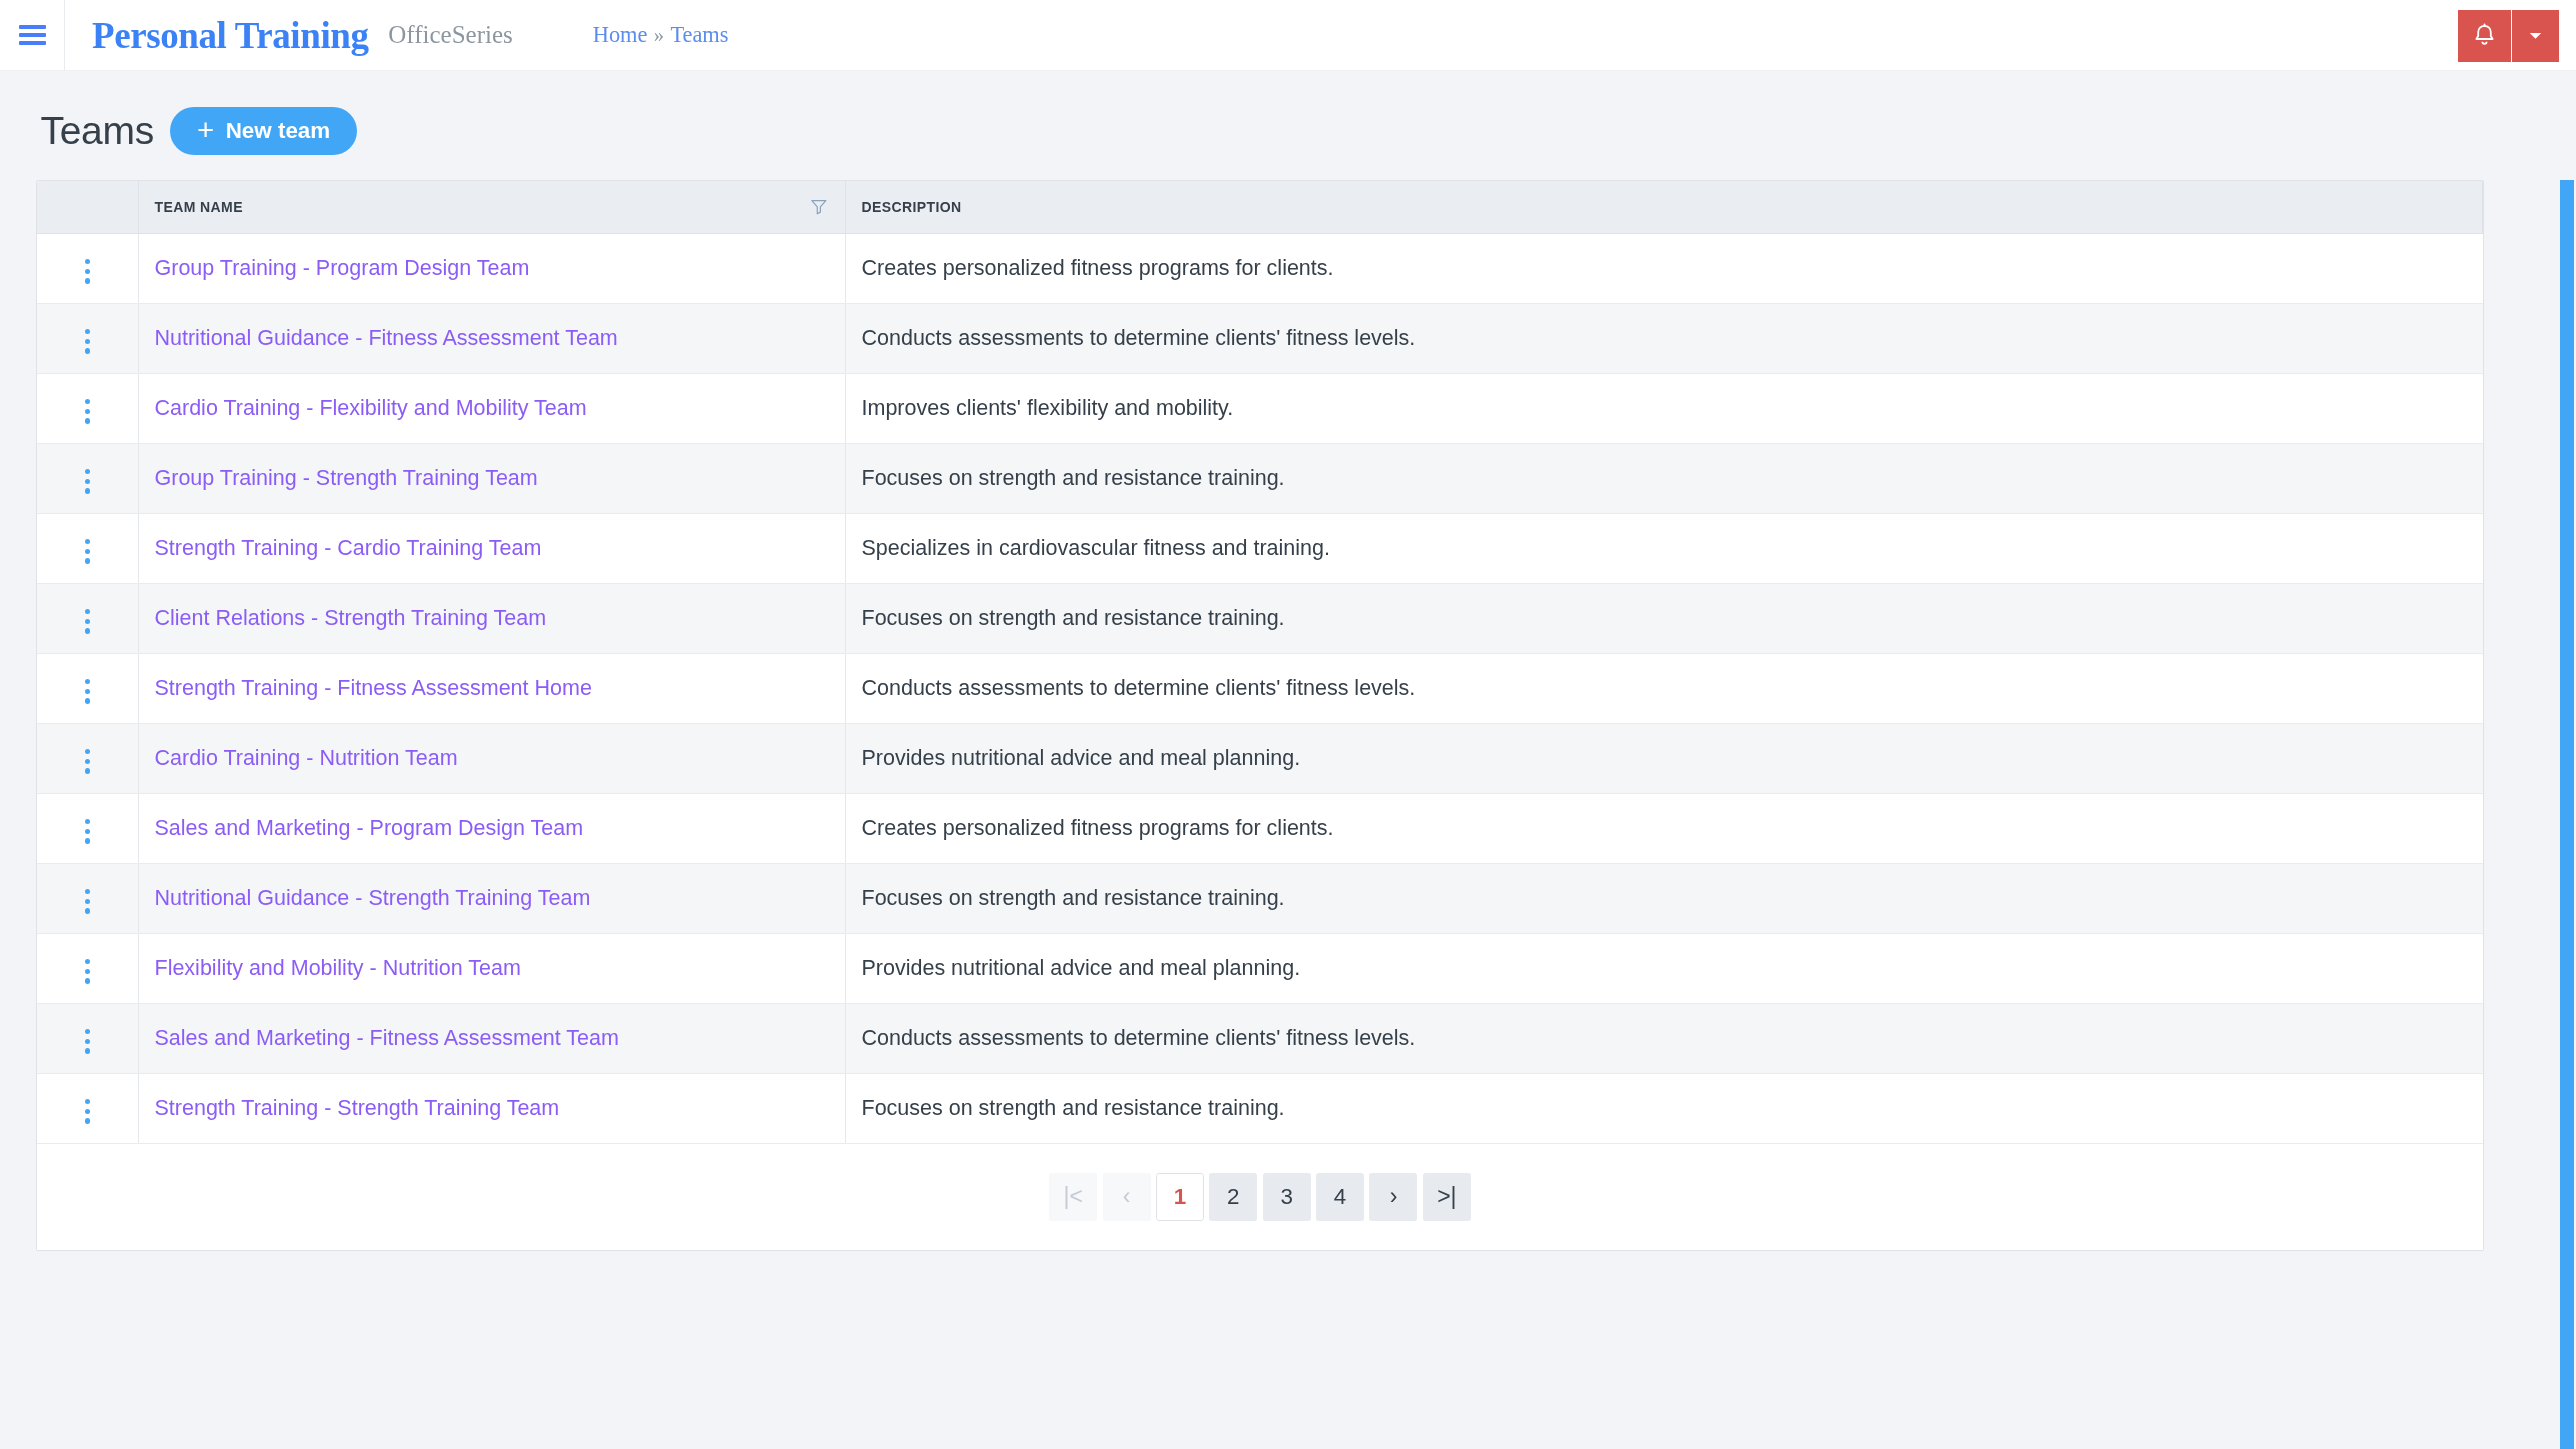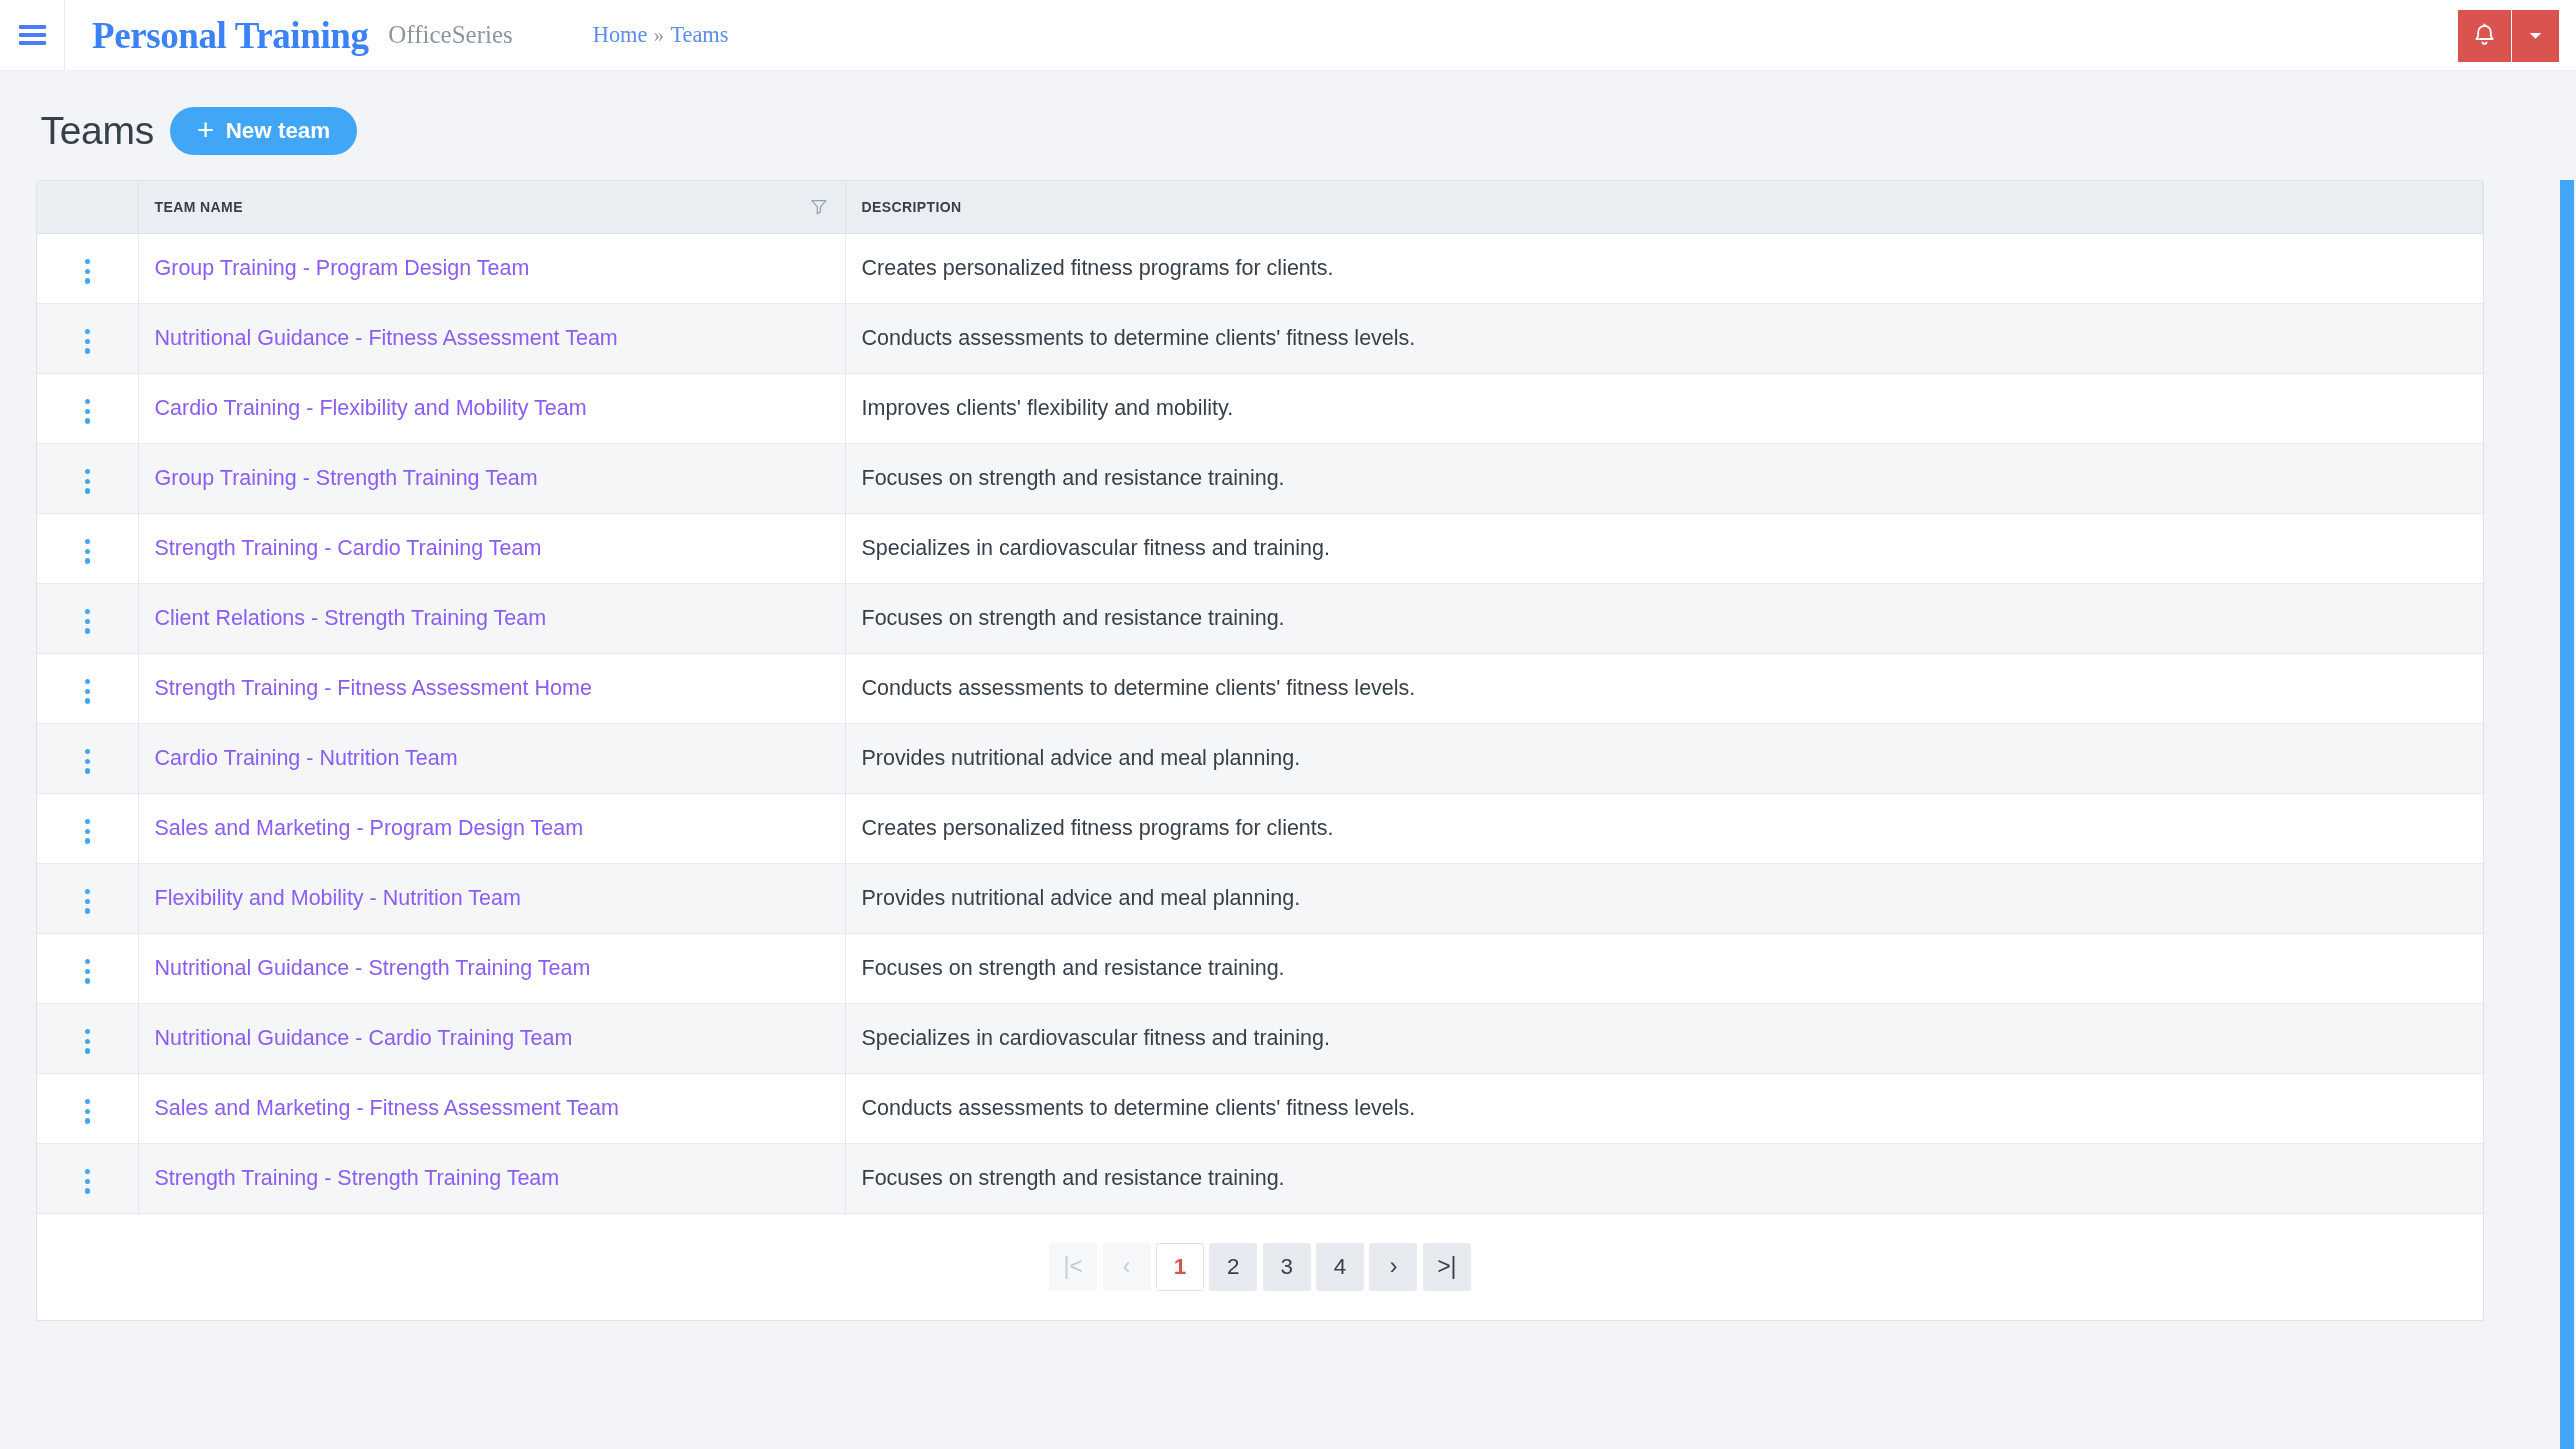--- a/index.html
+++ b/index.html
@@ -429,40 +429,31 @@
               </span></td>
             <td><a class="team-link">Sales and Marketing - Program Design Team</a></td>
             <td class="cell-desc">Creates personalized fitness programs for clients.</td>
           </tr>
           <tr>
             <td class="cell-kebab"><span class="kebab">
                 <i></i>
                 <i></i>
                 <i></i>
               </span></td>
+            <td><a class="team-link">Nutritional Guidance - Strength Training Team</a></td>
+            <td class="cell-desc">Focuses on strength and resistance training.</td>
+          </tr>
+          <tr>
+            <td class="cell-kebab"><span class="kebab">
+                <i></i>
+                <i></i>
+                <i></i>
+              </span></td>
             <td><a class="team-link">Flexibility and Mobility - Nutrition Team</a></td>
             <td class="cell-desc">Provides nutritional advice and meal planning.</td>
-          </tr>
-          <tr>
-            <td class="cell-kebab"><span class="kebab">
-                <i></i>
-                <i></i>
-                <i></i>
-              </span></td>
-            <td><a class="team-link">Nutritional Guidance - Strength Training Team</a></td>
-            <td class="cell-desc">Focuses on strength and resistance training.</td>
-          </tr>
-          <tr>
-            <td class="cell-kebab"><span class="kebab">
-                <i></i>
-                <i></i>
-                <i></i>
-              </span></td>
-            <td><a class="team-link">Nutritional Guidance - Cardio Training Team</a></td>
-            <td class="cell-desc">Specializes in cardiovascular fitness and training.</td>
           </tr>
           <tr>
             <td class="cell-kebab"><span class="kebab">
                 <i></i>
                 <i></i>
                 <i></i>
               </span></td>
             <td><a class="team-link">Sales and Marketing - Fitness Assessment Team</a></td>
             <td class="cell-desc">Conducts assessments to determine clients' fitness levels.</td>
           </tr>

